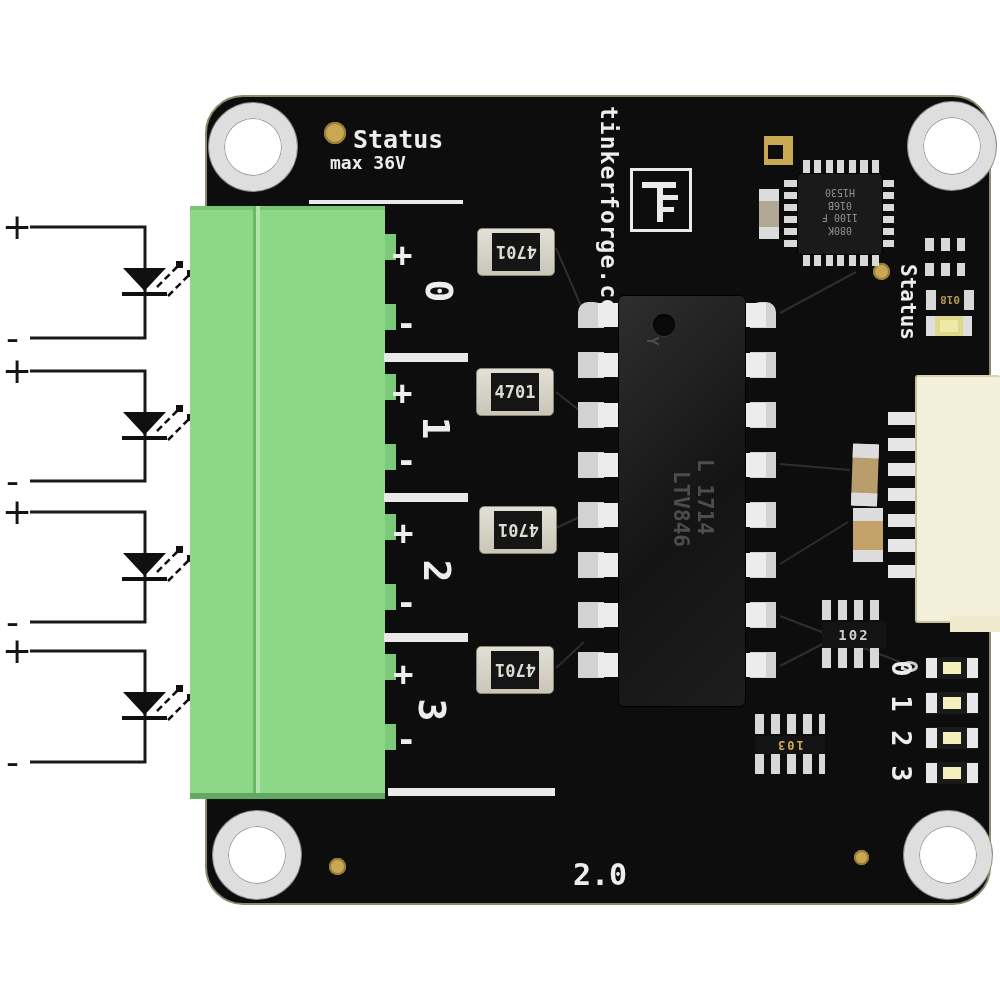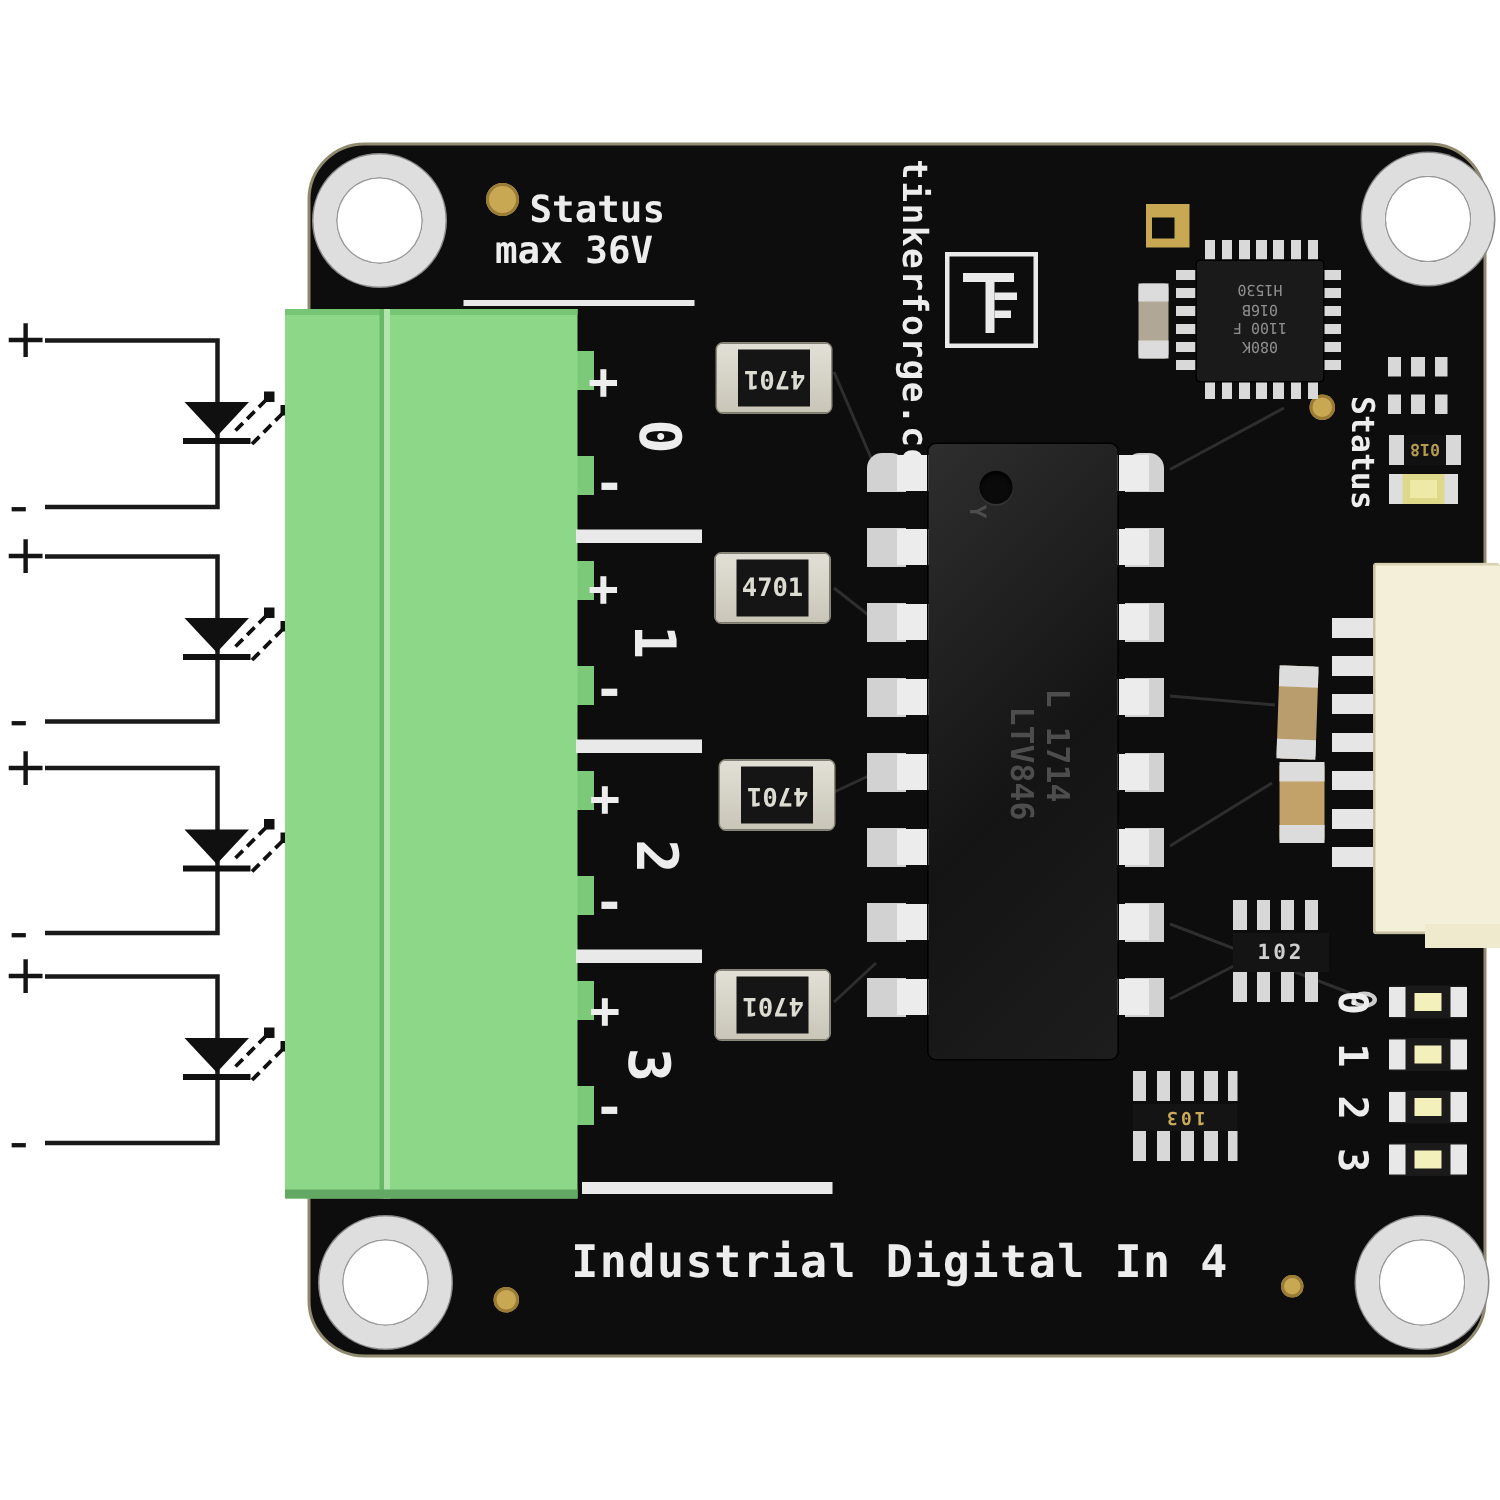--- a/index.html
+++ b/index.html
@@ -118,21 +118,21 @@
       <path d="M556,668 L584,642"></path>
       <path d="M780,313 L856,272"></path>
       <path d="M780,464 L850,470"></path>
       <path d="M780,564 L848,522"></path>
       <path d="M780,666 L838,636"></path>
       <path d="M780,616 L900,662"></path>
     </g>
   </svg>
 
   <div class="abs silk" style="left:353px;top:127px;font-size:25px;">Status</div>
-  <div class="abs silk" style="left:330px;top:154px;font-size:25px;">max 36V</div>
+  <div class="abs silk" style="left:330px;top:154px;font-size:18px;">max 36V</div>
 
   <div class="abs silk vtext" style="left:597px;top:106px;height:195px;font-size:23px;letter-spacing:1px;">tinkerforge.com</div>
 
   <div class="abs" style="left:630px;top:168px;width:62px;height:64px;border:3px solid #eaeaea;box-sizing:border-box;">
     <div class="abs" style="left:9px;top:11px;width:34px;height:6px;background:#eaeaea;"></div>
     <div class="abs" style="left:24px;top:11px;width:6px;height:40px;background:#eaeaea;"></div>
     <div class="abs" style="left:30px;top:24px;width:15px;height:5px;background:#eaeaea;"></div>
     <div class="abs" style="left:30px;top:36px;width:11px;height:5px;background:#eaeaea;"></div>
   </div>
 
@@ -279,15 +279,15 @@
     <div class="abs" style="left:0;top:1px;width:11px;height:20px;background:#e8e8e8;"></div>
     <div class="abs" style="right:0;top:1px;width:11px;height:20px;background:#e8e8e8;"></div>
     <div class="abs" style="left:17px;top:5px;width:18px;height:12px;background:#f4f0bc;"></div>
   </div>
   <div class="abs ledbody" style="left:926px;top:762px;width:52px;height:22px;">
     <div class="abs" style="left:0;top:1px;width:11px;height:20px;background:#e8e8e8;"></div>
     <div class="abs" style="right:0;top:1px;width:11px;height:20px;background:#e8e8e8;"></div>
     <div class="abs" style="left:17px;top:5px;width:18px;height:12px;background:#f4f0bc;"></div>
   </div>
 
-  <div class="abs silk" style="left:300px;top:827px;width:600px;text-align:center;font-size:30px;letter-spacing:1px;">Industrial Digital In 4</div>
+  <div class="abs silk" style="left:300px;top:860px;width:600px;text-align:center;font-size:30px;">2.0</div>
 
 </div>
 
 </body></html>

